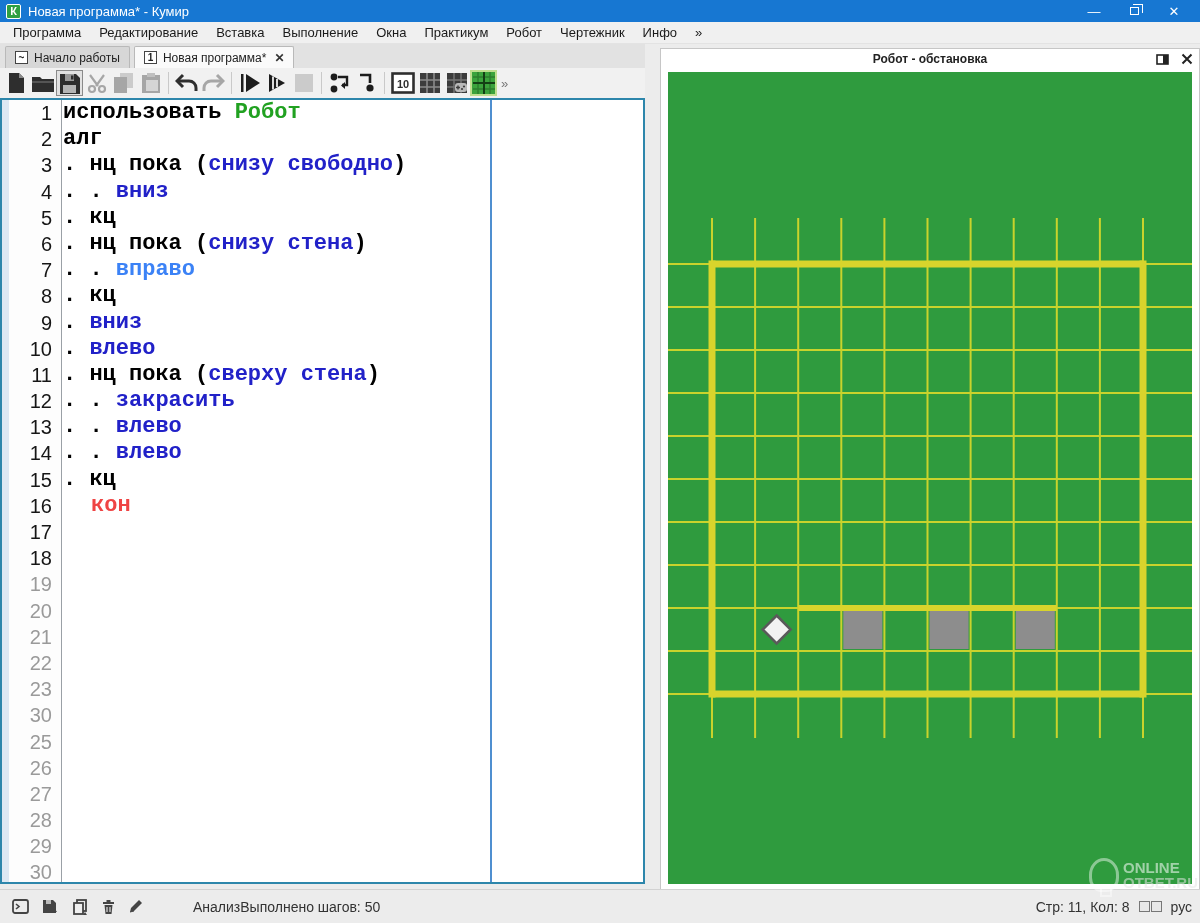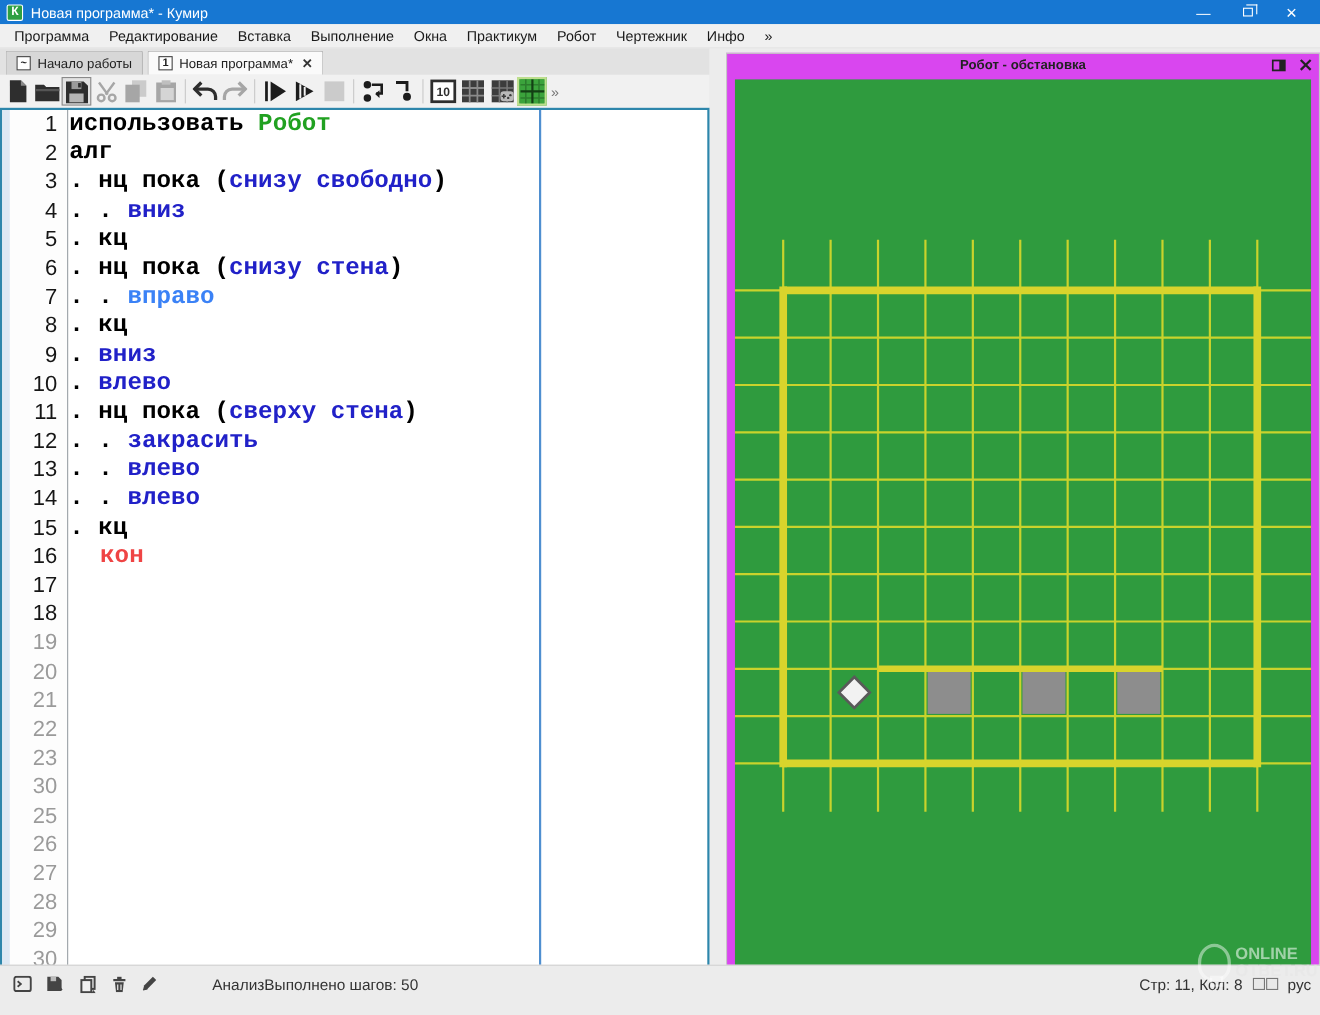--- a/index.html
+++ b/index.html
@@ -50,30 +50,30 @@
   .lnum { height:26.2px; line-height:26.2px; }
   .lnum.dim { color:#9a9a9a; }
   .codearea { position:absolute; left:61px; top:0; right:0; bottom:0;
               font-family:"Liberation Mono", monospace; font-size:22px; font-weight:bold; }
   .codeline { height:26.2px; line-height:26.2px; white-space:pre; }
   .marginline { position:absolute; left:427px; top:0; bottom:0; width:2px; background:#4f8fd0; }
 
   .splitter { width:15px; background:#ececec; }
 
   
-  .dock { width:540px; margin-top:4px; background:#d946ef; border:1px solid #c6c6c6; display:flex; flex-direction:column; }
+  .dock { width:540px; margin-top:4px; background:#ffffff; border:1px solid #c6c6c6; display:flex; flex-direction:column; }
   .dockheader { height:21px; display:flex; align-items:center; font-size:12px; font-weight:bold; color:#222; position:relative; }
   .dockheader .dtitle { flex:1; text-align:center; }
   .dockbtn { width:24px; height:20px; display:flex; align-items:center; justify-content:center; }
   .field-wrap { flex:1; padding:3px 7px 6px 7px; }
   .field { width:524px; height:812px; }
   .field svg { display:block; }
 
   
-  .statusbar { position:absolute; left:0; bottom:12px; width:1200px; height:34px; background:#ececec; border-top:1px solid #d2d2d2;
+  .statusbar { position:absolute; left:0; bottom:0; width:1200px; height:34px; background:#ececec; border-top:1px solid #d2d2d2;
                display:flex; align-items:center; font-size:14px; color:#333; }
   .sicons { display:flex; align-items:center; gap:13px; padding-left:12px; }
   .sicon { display:flex; align-items:center; justify-content:center; }
   .slabel-analysis { margin-left:50px; }
   .slabel-steps { }
   .sspacer { flex:1; }
   .sright { display:flex; align-items:center; gap:9px; padding-right:8px; }
   .kbd-icon { display:flex; gap:1px; }
   .kbd-icon i { width:11px; height:11px; border:1px solid #777; background:#e8e8e8; display:block; }
 

